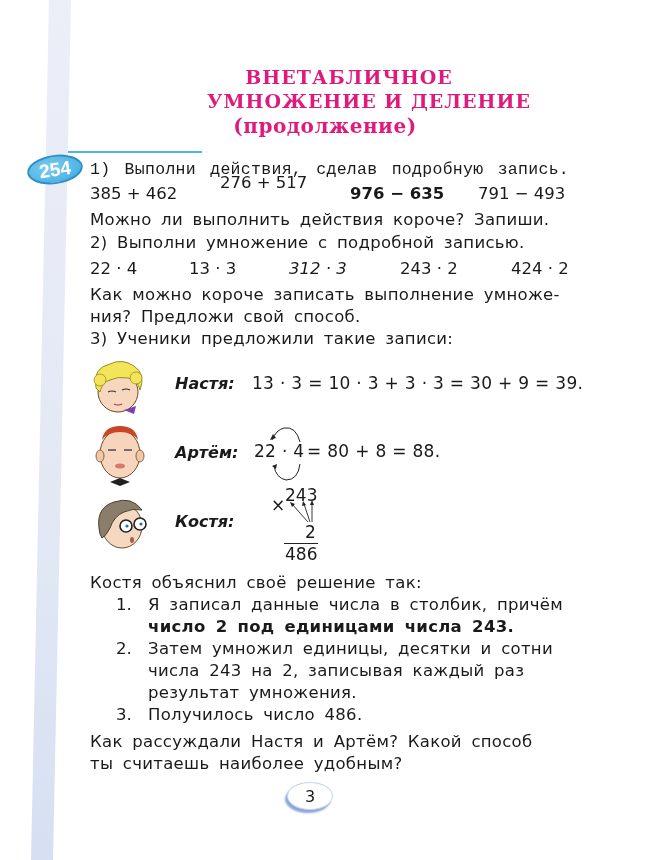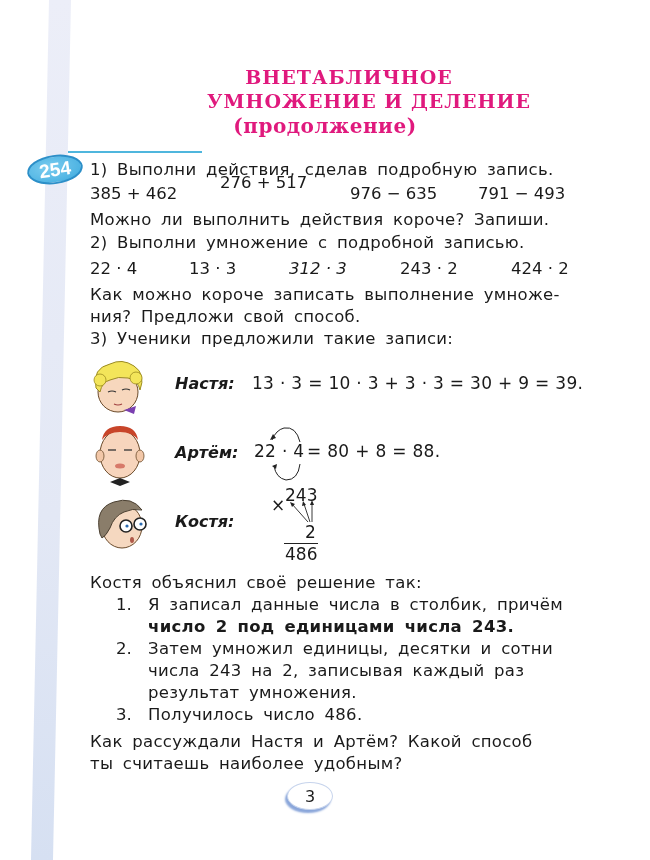--- a/index.html
+++ b/index.html
@@ -62,24 +62,24 @@
 
 <div class="margin-band"></div>
 
 <div class="title t1">ВНЕТАБЛИЧНОЕ</div>
 <div class="title t2">УМНОЖЕНИЕ И ДЕЛЕНИЕ</div>
 <div class="title t3">(продолжение)</div>
 
 <div class="task-line"></div>
 <div class="task-badge">254</div>
 
-<div class="line" style="top:160px;">1) Выполни действия, сделав подробную запись.</div>
+<div class="line" style="top:160px;font-family:Liberation Mono, monospace;">1) Выполни действия, сделав подробную запись.</div>
 <div class="expr" style="left:90px; top:184px;">385 + 462</div>
 <div class="expr" style="left:220px; top:173px;text-align:right;">276 + 517</div>
-<div class="expr" style="left:350px; top:184px;">976 − 635</div>
+<div class="expr" style="left:350px; top:184px;font-weight:bold;">976 − 635</div>
 <div class="expr" style="left:478px; top:184px;">791 − 493</div>
 <div class="line" style="top:210px;">Можно ли выполнить действия короче? Запиши.</div>
 
 <div class="line" style="top:233px;">2) Выполни умножение с подробной записью.</div>
 <div class="expr" style="left:90px; top:259px;">22 · 4</div>
 <div class="expr" style="left:189px; top:259px;">13 · 3</div>
 <div class="expr" style="left:289px; top:259px;font-style:italic;">312 · 3</div>
 <div class="expr" style="left:400px; top:259px;">243 · 2</div>
 <div class="expr" style="left:511px; top:259px;">424 · 2</div>
 <div class="line" style="top:285px;">Как можно короче записать выполнение умноже-</div>

